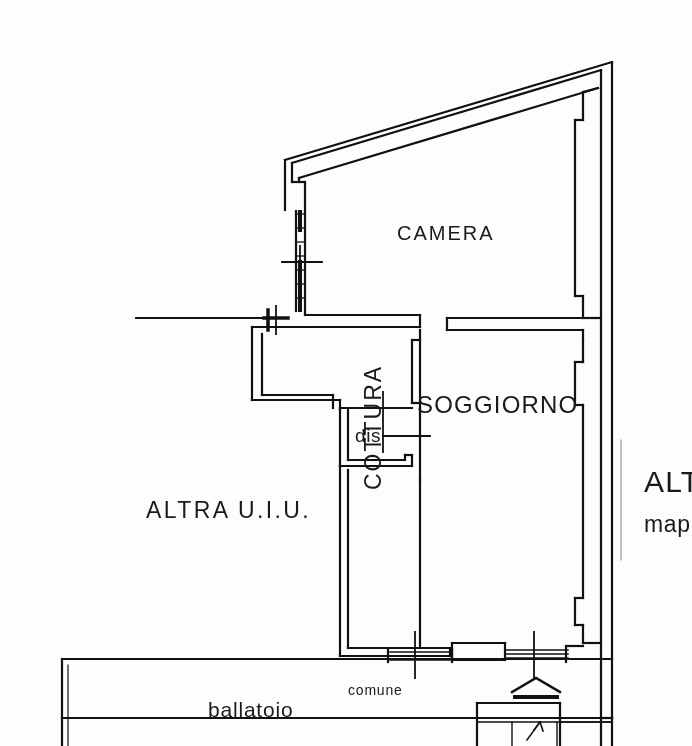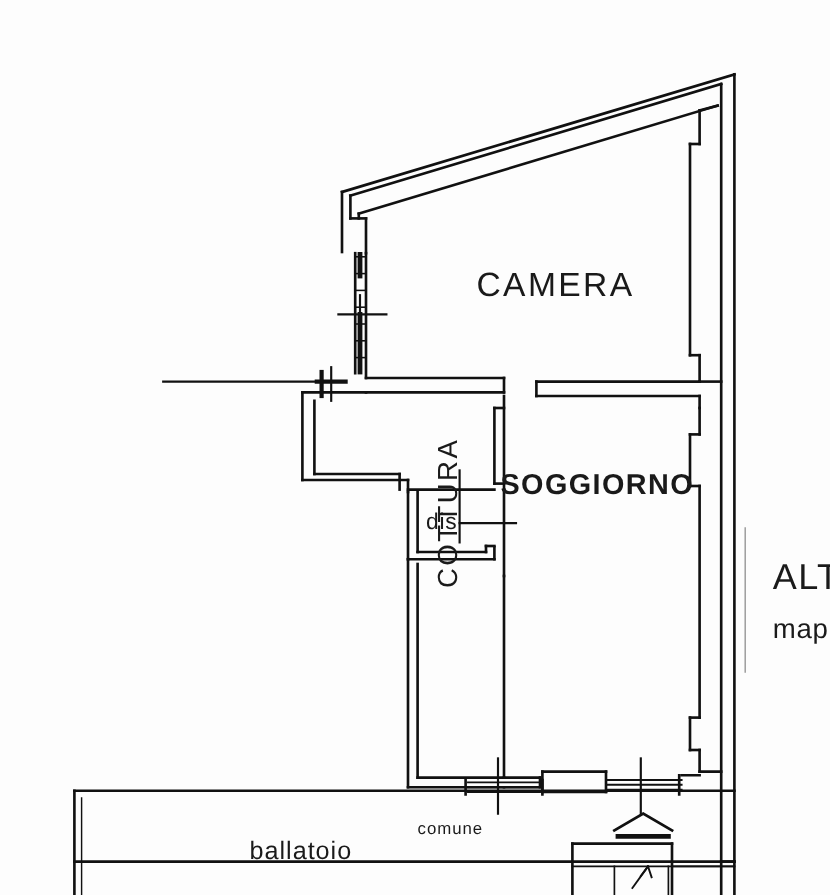--- a/index.html
+++ b/index.html
@@ -26,23 +26,23 @@
   }
   .room-label {
     position: absolute;
     color: #1a1a1a;
     white-space: nowrap;
     font-family: "Liberation Sans", sans-serif;
     font-weight: 400;
     letter-spacing: 0.5px;
     pointer-events: none;
   }
-  .lbl-camera   { left: 397px; top: 222px;  font-size: 28px; letter-spacing: 2.0px; }
+  .lbl-camera   { left: 397px; top: 222px;  font-size: 20px; letter-spacing: 2.0px; }
   .lbl-bagno    { left: 284px; top: 358px;  font-size: 24px; letter-spacing: 1.6px; }
-  .lbl-soggiorno{ left: 417px; top: 391px;  font-size: 24px; letter-spacing: 1.2px; font-weight: bold; }
+  .lbl-soggiorno{ left: 417px; top: 391px;  font-size: 24px; letter-spacing: 1.2px; }
   .lbl-dis      { left: 355px; top: 425px;  font-size: 19px; letter-spacing: 0.6px; text-align: right; }
   .lbl-altra    { left: 146px; top: 497px;  font-size: 23px; letter-spacing: 2.4px; }
   .lbl-ballatoio{ left: 208px; top: 682px;  font-size: 21px; letter-spacing: 0.8px; margin-top: 16px; }
   .lbl-comune   { left: 348px; top: 682px;  font-size: 14px; letter-spacing: 0.8px; }
   .lbl-cottura  {
     left: 360px; top: 490px;
     font-size: 23px; letter-spacing: 2.0px;
     transform: rotate(-90deg);
     transform-origin: 0 0;
   }
@@ -265,19 +265,20 @@
       </g>
 
     </g>
   </svg>
 
   <div class="room-label lbl-camera">CAMERA</div>
   <div class="room-label lbl-soggiorno">SOGGIORNO</div>
   <div class="room-label lbl-dis">dis</div>
   <div class="room-label lbl-cottura">COTTURA</div>
 
+  <div class="room-label lbl-altra">ALTRA  U.I.U.</div>
   <div class="room-label lbl-ballatoio">ballatoio</div>
   <div class="room-label lbl-comune">comune</div>
 
   <div class="room-label lbl-right-1">ALT</div>
   <div class="room-label lbl-right-2">map</div>
 
 </div>
 
 </body></html>

